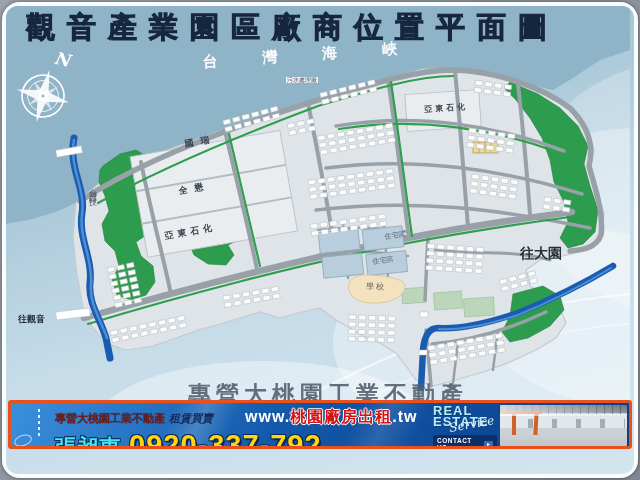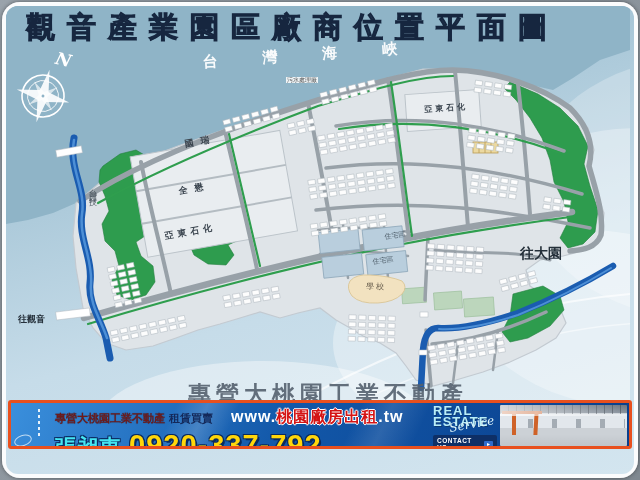--- a/index.html
+++ b/index.html
@@ -27,21 +27,21 @@
           box-sizing:border-box;overflow:hidden;}
   .banner .sheen{position:absolute;inset:0;background:
       linear-gradient(115deg,transparent 26%,rgba(255,255,255,.18) 31%,transparent 36%,
       transparent 55%,rgba(255,255,255,.12) 60%,transparent 66%);}
   .v-marks{position:absolute;left:27px;top:6px;width:2px;height:27px;
            background:repeating-linear-gradient(180deg,#e8f2fa 0 3px,transparent 3px 6px);}
   .oval-icon{position:absolute;left:3px;top:32px;width:16px;height:9px;border:1.5px solid #cfe4f5;
              border-radius:50%;transform:rotate(-18deg);opacity:.9;}
   .b-row1{position:absolute;left:44px;top:4px;display:flex;align-items:baseline;gap:4px;}
   .tag-main{font-size:11px;font-weight:700;color:#6e1a1a;text-shadow:0 0 1px rgba(0,0,0,.4);}
-  .tag-sub{font-size:11px;font-weight:700;color:#14295a;margin-right:14px;}
+  .tag-sub{font-size:11px;font-weight:700;color:#14295a;margin-right:28px;font-style:italic;}
   .url{font-size:16px;font-weight:700;letter-spacing:1px;}
   .url .w{color:#fff;}
   .url .d{color:var(--url-red,#d41414);text-shadow:-1px 0 #fff,1px 0 #fff,0 -1px #fff,0 1px #fff;}
   .b-row2{position:absolute;left:44px;top:16px;display:flex;align-items:baseline;gap:8px;}
   .agent{font-size:22px;font-weight:900;color:var(--name-cyan,#45e6f2);
          text-shadow:1px 1px 0 #0a2a5e,-1px 1px 0 #0a2a5e,1px -1px 0 #0a2a5e,-1px -1px 0 #0a2a5e;margin-top:14px;}
   .phone{font-size:29px;font-weight:900;color:var(--phone-yellow,#ffd60a);letter-spacing:1px;
          text-shadow:2px 2px 0 #0a2a5e,-1px 1px 0 #0a2a5e,1px -1px 0 #0a2a5e,-1px -1px 0 #0a2a5e;}
   .brand{position:absolute;right:132px;top:2px;width:64px;height:42px;}
   .brand .l1,.brand .l2{font-size:13px;font-weight:900;letter-spacing:1px;color:#b9eef8;line-height:11px;

